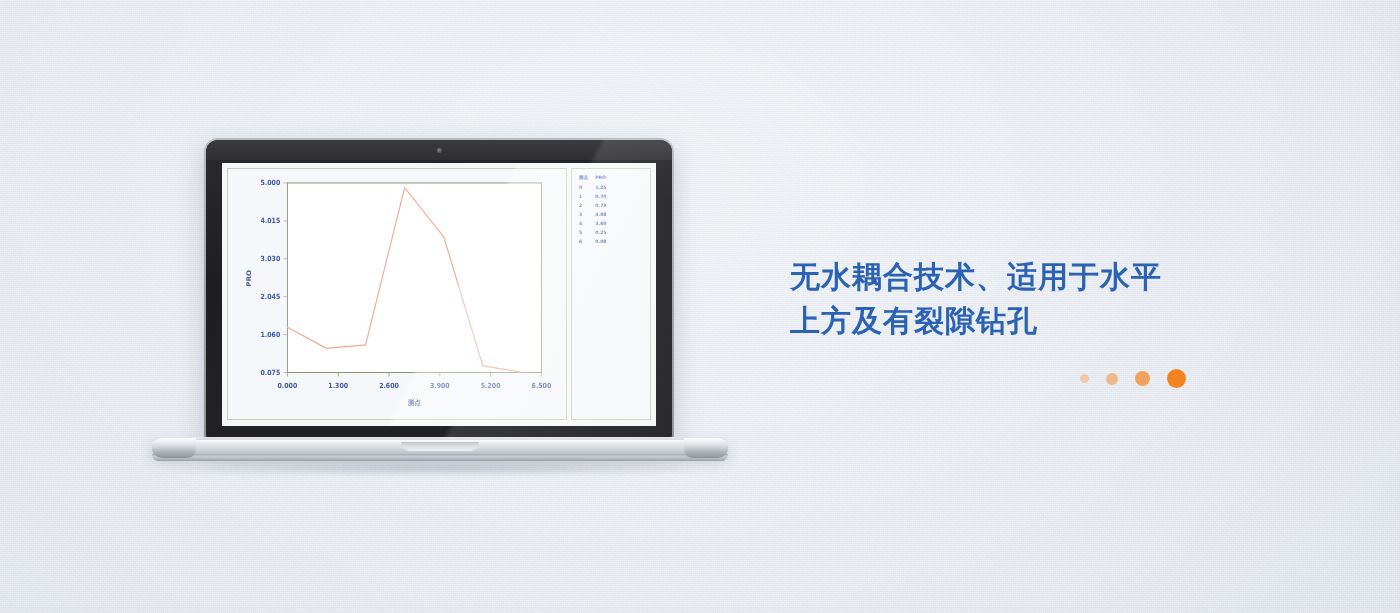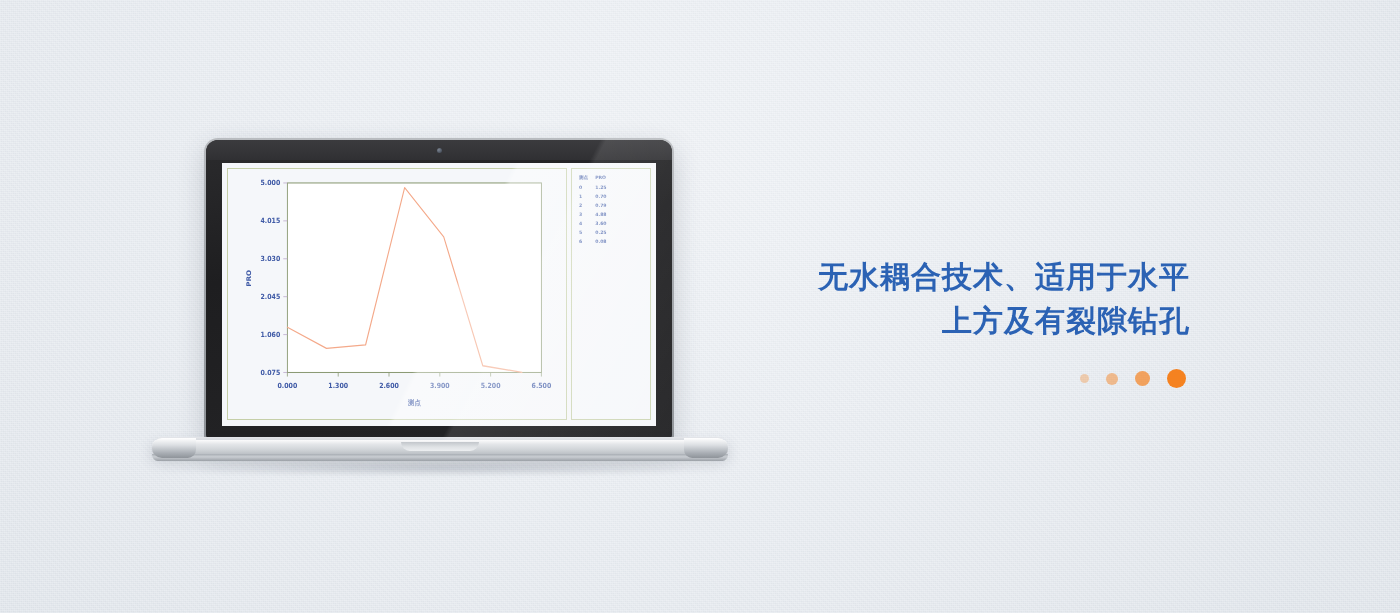--- a/index.html
+++ b/index.html
@@ -210,21 +210,21 @@
     background: radial-gradient(ellipse at center, rgba(80,90,105,.22) 0%, rgba(80,90,105,0) 72%);
     filter: blur(2px);
   }
 
   
   .copy {
     position: absolute;
     right: 210px;
     top: 255px;
     width: 400px;
-    text-align: right;
+    text-align: left;
   }
   .headline {
     color: #2b62b4;
     font-weight: 700;
     font-size: 30px;
     letter-spacing: 1px;
     line-height: 1.45;
     font-family: "DejaVu Sans", "Liberation Sans", sans-serif;
     margin: 0;
     white-space: pre-line;

